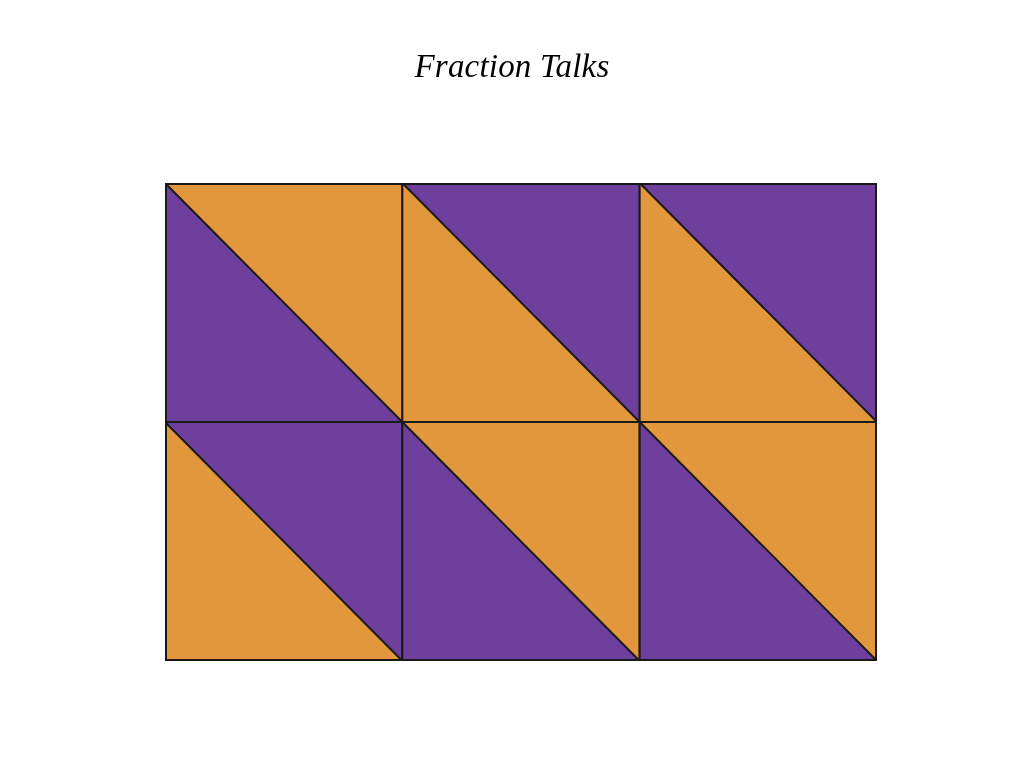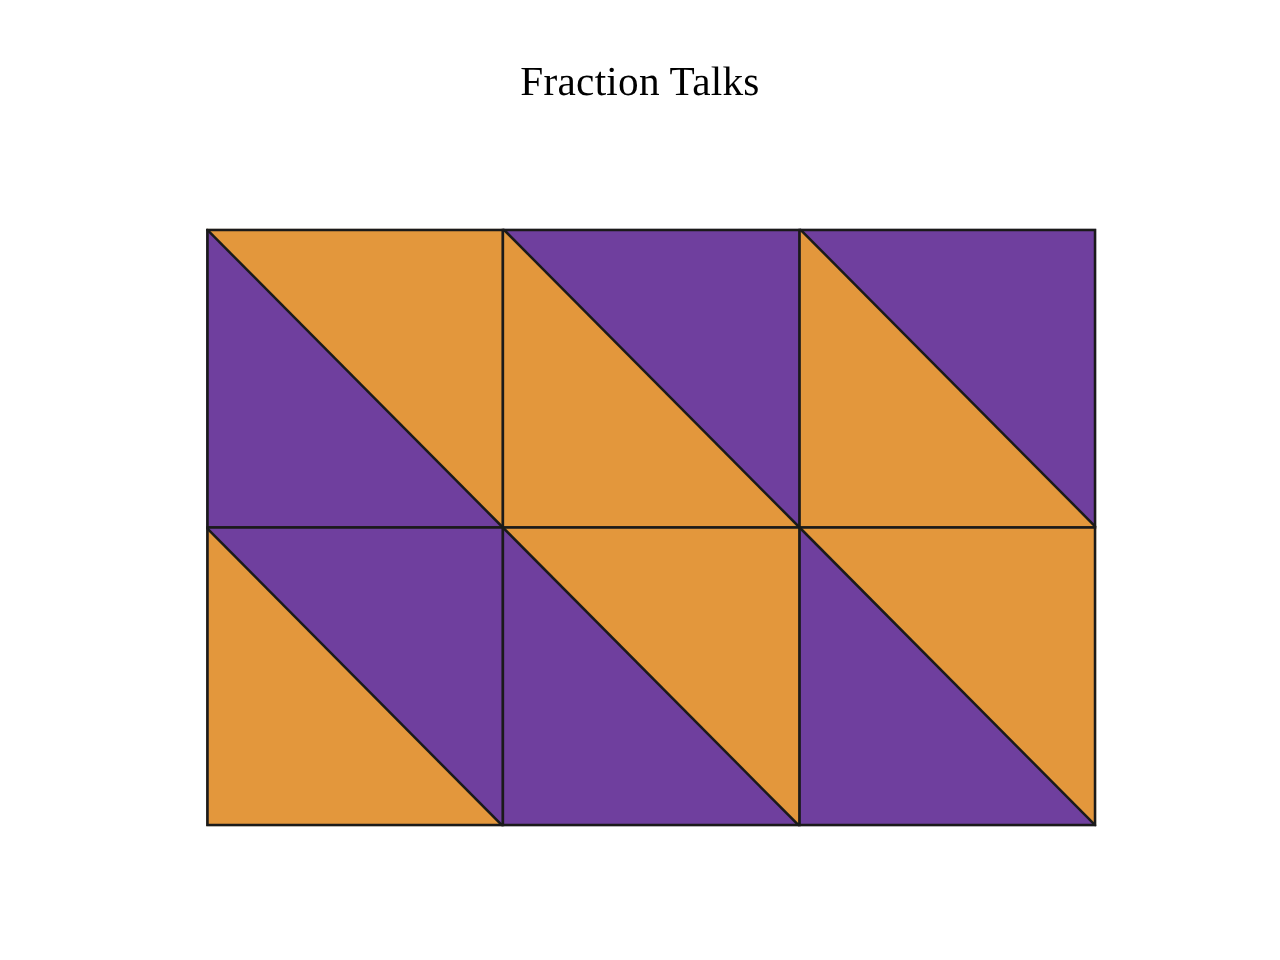--- a/index.html
+++ b/index.html
@@ -28,20 +28,21 @@
     right: 0;
     top: 48px;
     text-align: center;
     font-family: "Liberation Serif", "DejaVu Serif", serif;
     font-size: 33px;
     font-weight: 400;
     color: #000000;
     letter-spacing: 0.2px;
     line-height: 1.15;
     white-space: pre;
+    font-style: italic;
   }
 
   #figure-wrap {
     position: absolute;
     left: 165px;
     top: 183px;
     width: 712px;
     height: 478px;
   }
 

